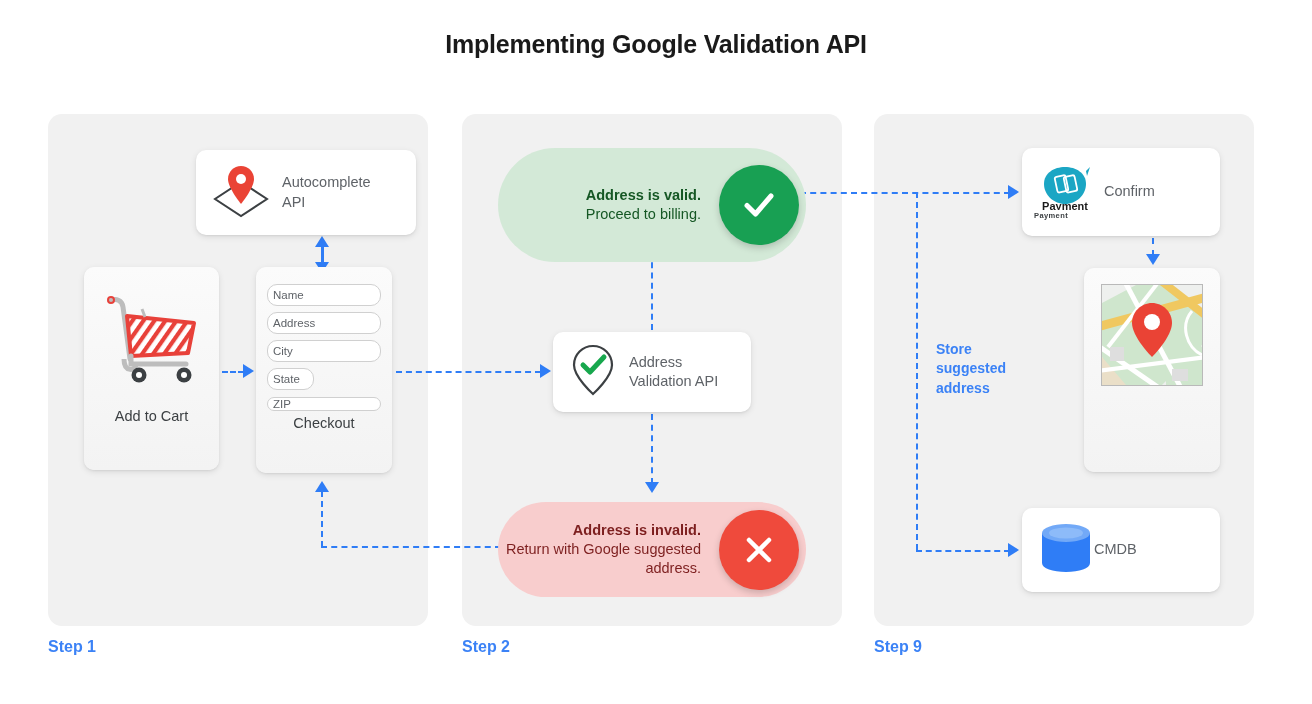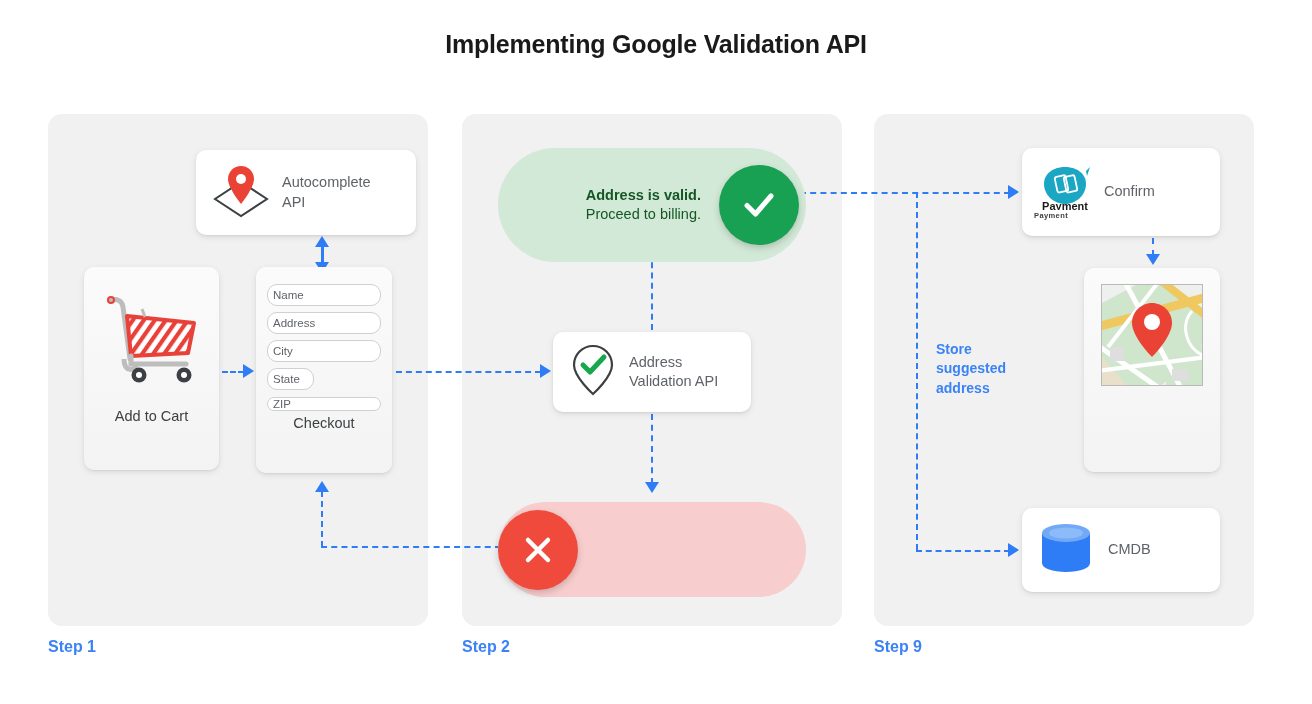--- a/index.html
+++ b/index.html
@@ -125,21 +125,21 @@
     display: flex; align-items: center; gap: 8px; padding: 0 12px;
   }
   #confirm-card {
     left: 1084px; top: 268px; width: 136px; height: 204px;
     display: flex; flex-direction: column; align-items: center;
     padding-top: 16px;
   }
   #confirm-label { position: absolute; bottom: 22px; left: 0; width: 100%; }
   #cmdb-card {
     left: 1022px; top: 508px; width: 198px; height: 84px;
-    display: flex; align-items: center; gap: 14px; padding: 0 16px;
+    display: flex; align-items: center; padding: 0 16px;
   }
   #store-label {
     position: absolute; left: 936px; top: 340px; width: 86px;
     font-size: 14px; font-weight: bold; color: #3b82f6; line-height: 1.38;
   }
   .h-dash {
     position: absolute; height: 0;
     border-top: 2px dashed #2f7df6;
   }
   .v-dash {
@@ -259,20 +259,24 @@
     <span>Proceed to billing.</span>
   </div>
   <div class="badge" id="valid-badge">
     <svg width="42" height="42" viewBox="0 0 42 42">
       <path d="M9 21.5 L17.5 30 L33 12" fill="none" stroke="#ffffff" stroke-width="5" stroke-linecap="round" stroke-linejoin="round"></path>
     </svg>
   </div>
 </div>
 
 <div class="pill" id="invalid-pill">
+  <div class="pill-text" id="invalid-text">
+    <span class="strong">Address is invalid.</span>
+    <span>Return with Google suggested address.</span>
+  </div>
   <div class="badge" id="invalid-badge">
     <svg width="38" height="38" viewBox="0 0 38 38">
       <path d="M9 9 L29 29 M29 9 L9 29" fill="none" stroke="#ffffff" stroke-width="4.5" stroke-linecap="round"></path>
     </svg>
   </div>
 </div>
 
 <div class="card" id="validation-card">
   <span style="flex:0 0 auto;">
     <svg width="52" height="58" viewBox="0 0 52 58">

